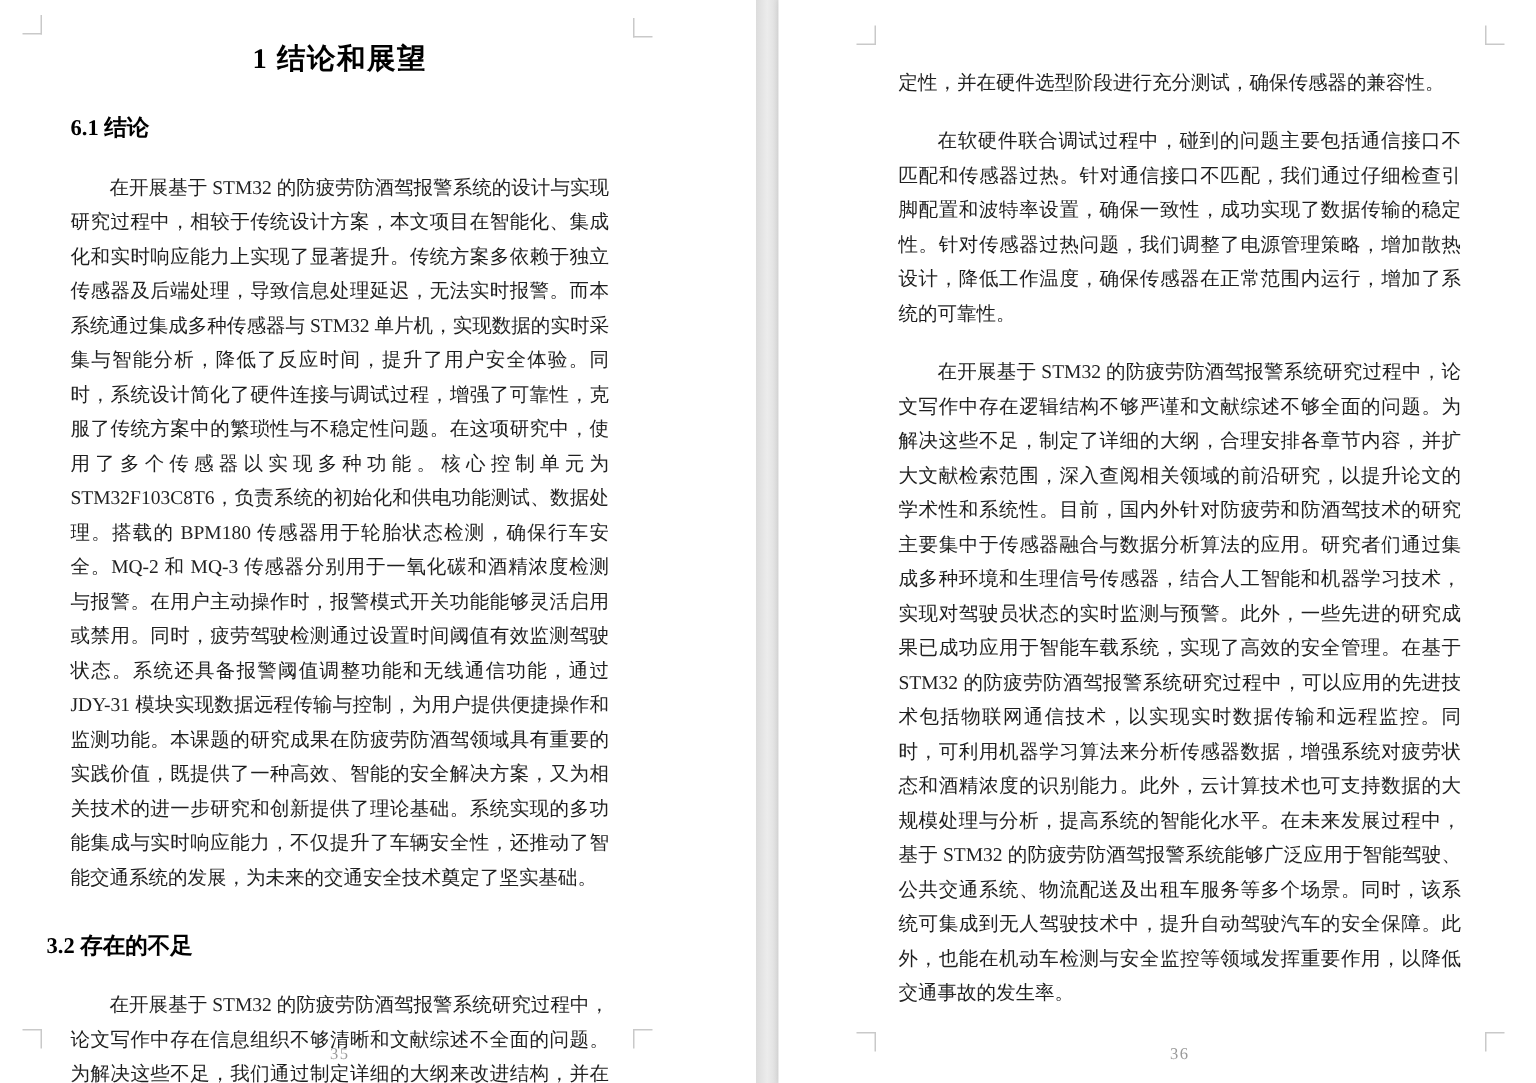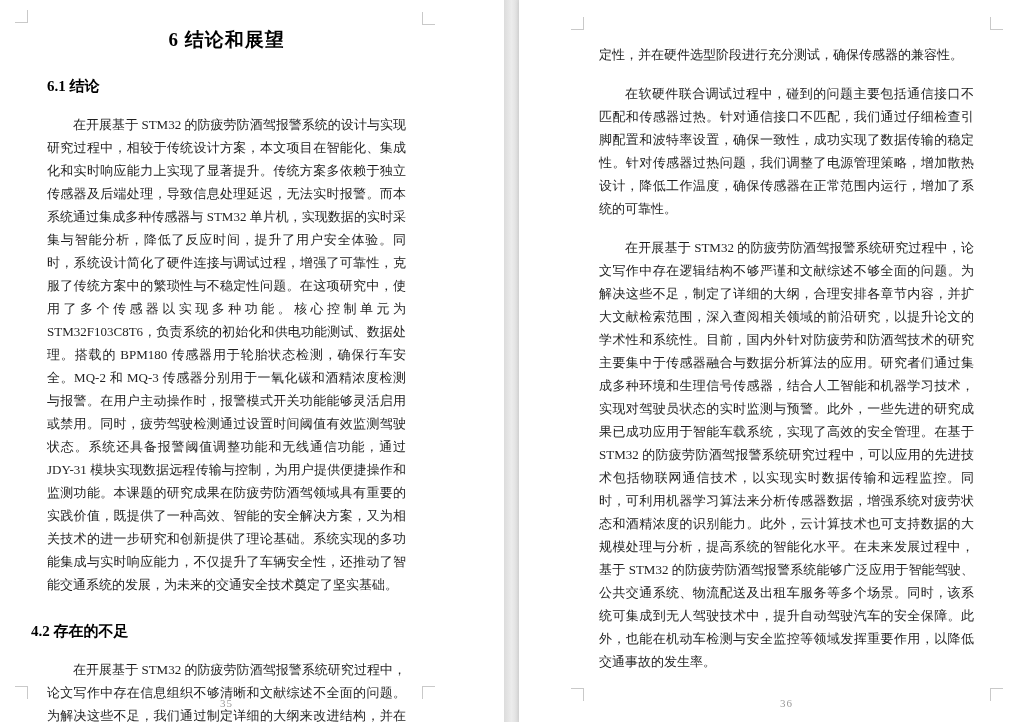--- a/index.html
+++ b/index.html
@@ -68,26 +68,26 @@
 </head>
 <body>
 
 <div class="page page-left">
   <div class="crop tl"></div>
   <div class="crop tr"></div>
   <div class="crop bl"></div>
   <div class="crop br"></div>
 
   <div class="text-col">
-    <h1 class="chapter-title">6 结论和展望</h1>
+    <h1 class="chapter-title">1 结论和展望</h1>
 
     <h2 class="section-heading first-block">6.1 结论</h2>
     <p class="body-par">在开展基于 STM32 的防疲劳防酒驾报警系统的设计与实现研究过程中，相较于传统设计方案，本文项目在智能化、集成化和实时响应能力上实现了显著提升。传统方案多依赖于独立传感器及后端处理，导致信息处理延迟，无法实时报警。而本系统通过集成多种传感器与 STM32 单片机，实现数据的实时采集与智能分析，降低了反应时间，提升了用户安全体验。同时，系统设计简化了硬件连接与调试过程，增强了可靠性，克服了传统方案中的繁琐性与不稳定性问题。在这项研究中，使用了多个传感器以实现多种功能。核心控制单元为 STM32F103C8T6，负责系统的初始化和供电功能测试、数据处理。搭载的 BPM180 传感器用于轮胎状态检测，确保行车安全。MQ-2 和 MQ-3 传感器分别用于一氧化碳和酒精浓度检测与报警。在用户主动操作时，报警模式开关功能能够灵活启用或禁用。同时，疲劳驾驶检测通过设置时间阈值有效监测驾驶状态。系统还具备报警阈值调整功能和无线通信功能，通过 JDY-31 模块实现数据远程传输与控制，为用户提供便捷操作和监测功能。本课题的研究成果在防疲劳防酒驾领域具有重要的实践价值，既提供了一种高效、智能的安全解决方案，又为相关技术的进一步研究和创新提供了理论基础。系统实现的多功能集成与实时响应能力，不仅提升了车辆安全性，还推动了智能交通系统的发展，为未来的交通安全技术奠定了坚实基础。</p>
 
-    <h2 class="section-heading">4.2 存在的不足</h2>
+    <h2 class="section-heading">3.2 存在的不足</h2>
     <p class="body-par">在开展基于 STM32 的防疲劳防酒驾报警系统研究过程中，论文写作中存在信息组织不够清晰和文献综述不全面的问题。为解决这些不足，我们通过制定详细的大纲来改进结构，并在文献查阅阶段加大对相关领域研究的检索力度，确保引用了最新和相关性较强的研究成果，从而提升论文的学术价值和逻辑性。</p>
     <p class="body-par">在软件程序设计调试过程中，遇到的两个问题包括数据传输延迟与传感器不响应。为解决数据延迟，我们优化了通信协议，减少数据包大小，提升了传输效率。此外，为提高传感器的响应率，增加了初始化时的预热时间。在硬件设计上，存在电源管理不稳定和传感器兼容性问题。我们通过改进电源电路设计，增强稳</p>
   </div>
 
   <div class="page-number">35</div>
 </div>
 
 <div class="page-gap"></div>
 
 <div class="page page-right">

